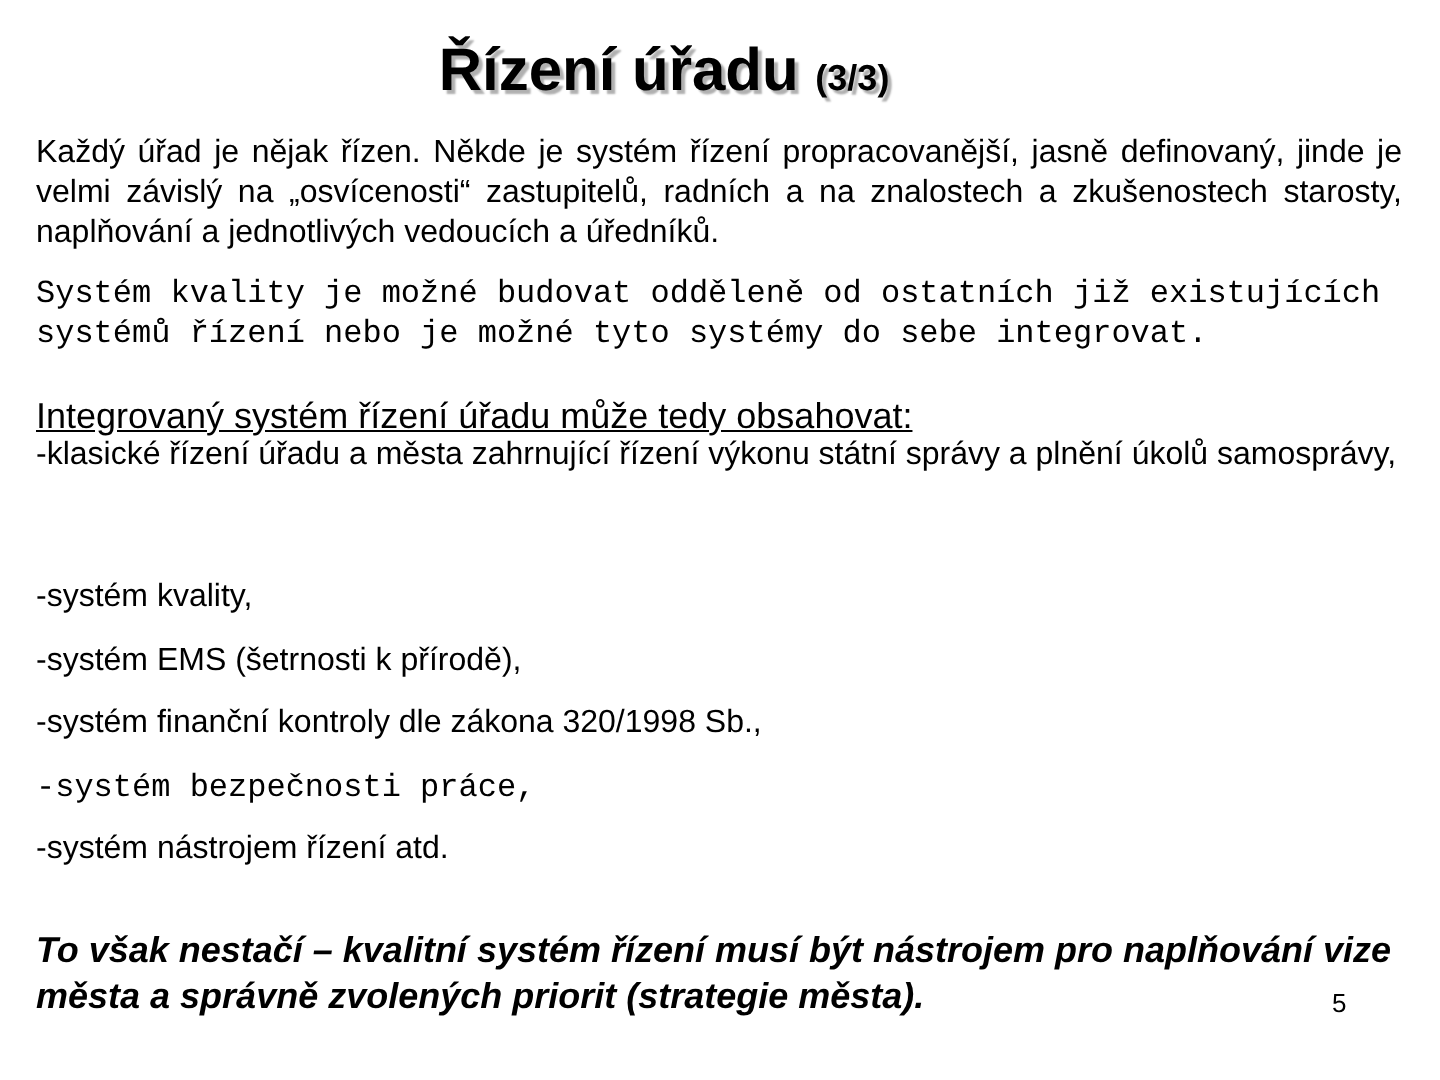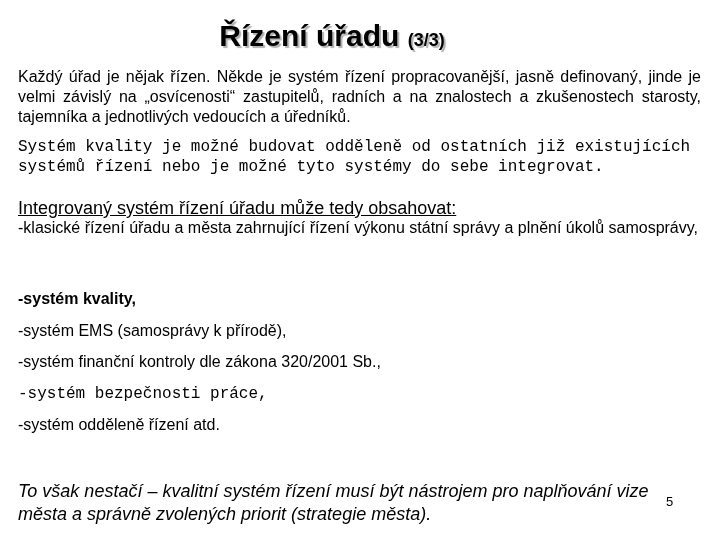--- a/index.html
+++ b/index.html
@@ -16,27 +16,27 @@
   .pagenum { position: absolute; left: 666px; top: 494px; font-size: 13px; }
 </style>
 </head>
 <body>
 
 <div class="title">
   <span>Řízení úřadu</span>
   <span class="sub">(3/3)</span>
 </div>
 
-<div class="p justify" style="top:67px;">Každý úřad je nějak řízen. Někde je systém řízení propracovanější, jasně definovaný, jinde je velmi závislý na „osvícenosti“ zastupitelů, radních a na znalostech a zkušenostech starosty, tajemníka a jednotlivých vedoucích a úředníků.</div>
+<div class="p justify" style="top:67px;">Každý úřad je nějak řízen. Někde je systém řízení propracovanější, jasně definovaný, jinde je velmi závislý na „osvícenosti“ zastupitelů, radních a na znalostech a zkušenostech starosty, naplňování a jednotlivých vedoucích a úředníků.</div>
 <div class="p" style="top:137px;font-family:Liberation Mono, monospace;">Systém kvality je možné budovat odděleně od ostatních již existujících systémů řízení nebo je možné tyto systémy do sebe integrovat.</div>
 
 <div class="p u" style="top:198px;">Integrovaný systém řízení úřadu může tedy obsahovat:</div>
 
 <div class="p" style="top:218px;">-klasické řízení úřadu a města zahrnující řízení výkonu státní správy a plnění úkolů samosprávy,</div>
-<div class="p" style="top:289px;font-weight:bold;">-systém kvality,</div>
-<div class="p" style="top:321px;">-systém EMS (samosprávy k přírodě),</div>
-<div class="p" style="top:352px;">-systém finanční kontroly dle zákona 320/2001 Sb.,</div>
+<div class="p" style="top:289px;">-systém kvality,</div>
+<div class="p" style="top:321px;">-systém EMS (šetrnosti k přírodě),</div>
+<div class="p" style="top:352px;">-systém finanční kontroly dle zákona 320/1998 Sb.,</div>
 <div class="p" style="top:384px;font-family:Liberation Mono, monospace;">-systém bezpečnosti práce,</div>
-<div class="p" style="top:415px;">-systém odděleně řízení atd.</div>
+<div class="p" style="top:415px;">-systém nástrojem řízení atd.</div>
 
-<div class="p it" style="top:480px; width:680px;">To však nestačí – kvalitní systém řízení musí být nástrojem pro naplňování vize města a správně zvolených priorit (strategie města).</div>
+<div class="p it" style="top:464px; width:680px;font-weight:bold;">To však nestačí – kvalitní systém řízení musí být nástrojem pro naplňování vize města a správně zvolených priorit (strategie města).</div>
 
 <div class="pagenum">5</div>
 
 </body></html>

